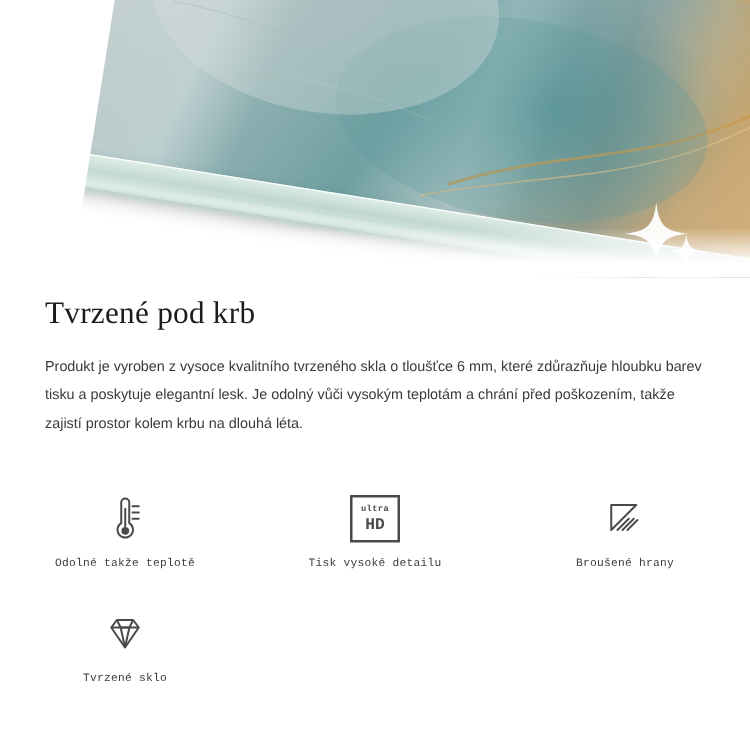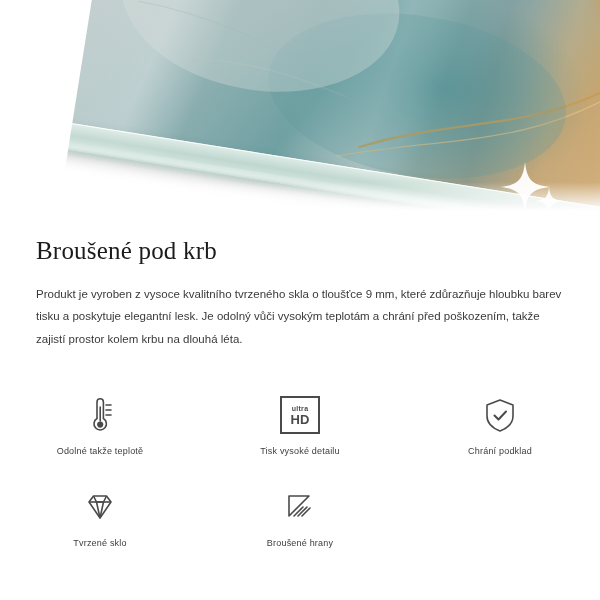--- a/index.html
+++ b/index.html
@@ -153,20 +153,21 @@
     display: grid;
     grid-template-columns: repeat(3, 1fr);
     grid-template-rows: 78px 78px;
     row-gap: 14px;
   }
   .feature {
     display: flex;
     flex-direction: column;
     align-items: center;
     justify-content: flex-start;
+    font-family: Liberation Mono, monospace;
   }
   .feature-icon {
     height: 46px;
     display: flex;
     align-items: center;
     justify-content: center;
   }
   .feature-label {
     margin-top: 8px;
     font-size: 9px;
@@ -232,23 +233,23 @@
       <svg class="sparkle" style="left:534px; top:186px;" width="30" height="30" viewBox="0 0 30 30">
         <path d="M15 1 C16 11, 19 14, 29 15 C19 16, 16 19, 15 29 C14 19, 11 16, 1 15 C11 14, 14 11, 15 1 Z" fill="#ffffff" opacity="0.9"></path>
       </svg>
 
       <div class="hero-fade-bottom"></div>
     </div>
   </div>
 
   <div class="content">
     <h1 class="headline">
-      <span>Broušené pod krb</span>
+      <span>Tvrzené pod krb</span>
     </h1>
-    <p class="paragraph">Produkt je vyroben z vysoce kvalitního tvrzeného skla o tloušťce 9 mm, které zdůrazňuje hloubku barev tisku a poskytuje elegantní lesk. Je odolný vůči vysokým teplotám a chrání před poškozením, takže zajistí prostor kolem krbu na dlouhá léta.</p>
+    <p class="paragraph">Produkt je vyroben z vysoce kvalitního tvrzeného skla o tloušťce 6 mm, které zdůrazňuje hloubku barev tisku a poskytuje elegantní lesk. Je odolný vůči vysokým teplotám a chrání před poškozením, takže zajistí prostor kolem krbu na dlouhá léta.</p>
   </div>
 
   <div class="features">
 
     <div class="feature">
       <div class="feature-icon">
         <svg width="44" height="44" viewBox="0 0 44 44">
           <g fill="none" stroke="#4a4a4a" stroke-width="1.6" stroke-linecap="round">
             <path d="M19 9 a3.2 3.2 0 0 1 6.4 0 v16.5 a6.2 6.2 0 1 1 -6.4 0 Z"></path>
             <line x1="22.2" y1="14" x2="22.2" y2="28"></line>
@@ -265,54 +266,45 @@
     <div class="feature">
       <div class="feature-icon">
         <div class="hd-box">
           <span class="hd-ultra">ultra</span>
           <span class="hd-hd">HD</span>
         </div>
       </div>
       <div class="feature-label">Tisk vysoké detailu</div>
     </div>
 
+
     <div class="feature">
       <div class="feature-icon">
         <svg width="44" height="44" viewBox="0 0 44 44">
-          <path d="M22 7 L35 12 V23 C35 31, 28.5 35.5, 22 38 C15.5 35.5, 9 31, 9 23 V12 Z" fill="none" stroke="#4a4a4a" stroke-width="1.6" stroke-linejoin="round"></path>
-          <path d="M16.5 22.5 L20.5 26.5 L28 18.5" fill="none" stroke="#4a4a4a" stroke-width="2" stroke-linecap="round" stroke-linejoin="round"></path>
+          <g fill="none" stroke="#4a4a4a" stroke-width="1.6" stroke-linecap="round" stroke-linejoin="round">
+            <path d="M11 31 L31 11 H11 Z"></path>
+            <line x1="16" y1="31" x2="25" y2="22"></line>
+            <line x1="20" y1="31" x2="29" y2="22"></line>
+            <line x1="24" y1="31" x2="32" y2="23"></line>
+          </g>
         </svg>
       </div>
-      <div class="feature-label">Chrání podklad</div>
+      <div class="feature-label">Broušené hrany</div>
     </div>
 
     <div class="feature">
       <div class="feature-icon">
         <svg width="44" height="44" viewBox="0 0 44 44">
           <g fill="none" stroke="#4a4a4a" stroke-width="1.6" stroke-linejoin="round">
             <path d="M11 17 L15.5 11 H28.5 L33 17 L22 33 Z"></path>
             <path d="M11 17 H33"></path>
             <path d="M15.5 11 L18.5 17 L22 33"></path>
             <path d="M28.5 11 L25.5 17 L22 33"></path>
             <path d="M18.5 17 H25.5"></path>
           </g>
         </svg>
       </div>
       <div class="feature-label">Tvrzené sklo</div>
     </div>
 
-    <div class="feature">
-      <div class="feature-icon">
-        <svg width="44" height="44" viewBox="0 0 44 44">
-          <g fill="none" stroke="#4a4a4a" stroke-width="1.6" stroke-linecap="round" stroke-linejoin="round">
-            <path d="M11 31 L31 11 H11 Z"></path>
-            <line x1="16" y1="31" x2="25" y2="22"></line>
-            <line x1="20" y1="31" x2="29" y2="22"></line>
-            <line x1="24" y1="31" x2="32" y2="23"></line>
-          </g>
-        </svg>
-      </div>
-      <div class="feature-label">Broušené hrany</div>
-    </div>
-
 
   </div>
 </div>
 
 </body></html>

